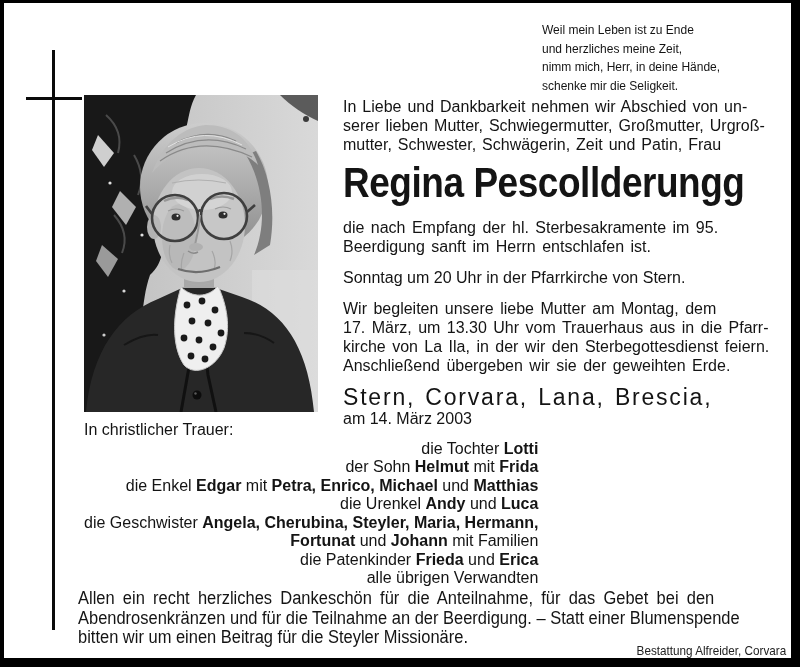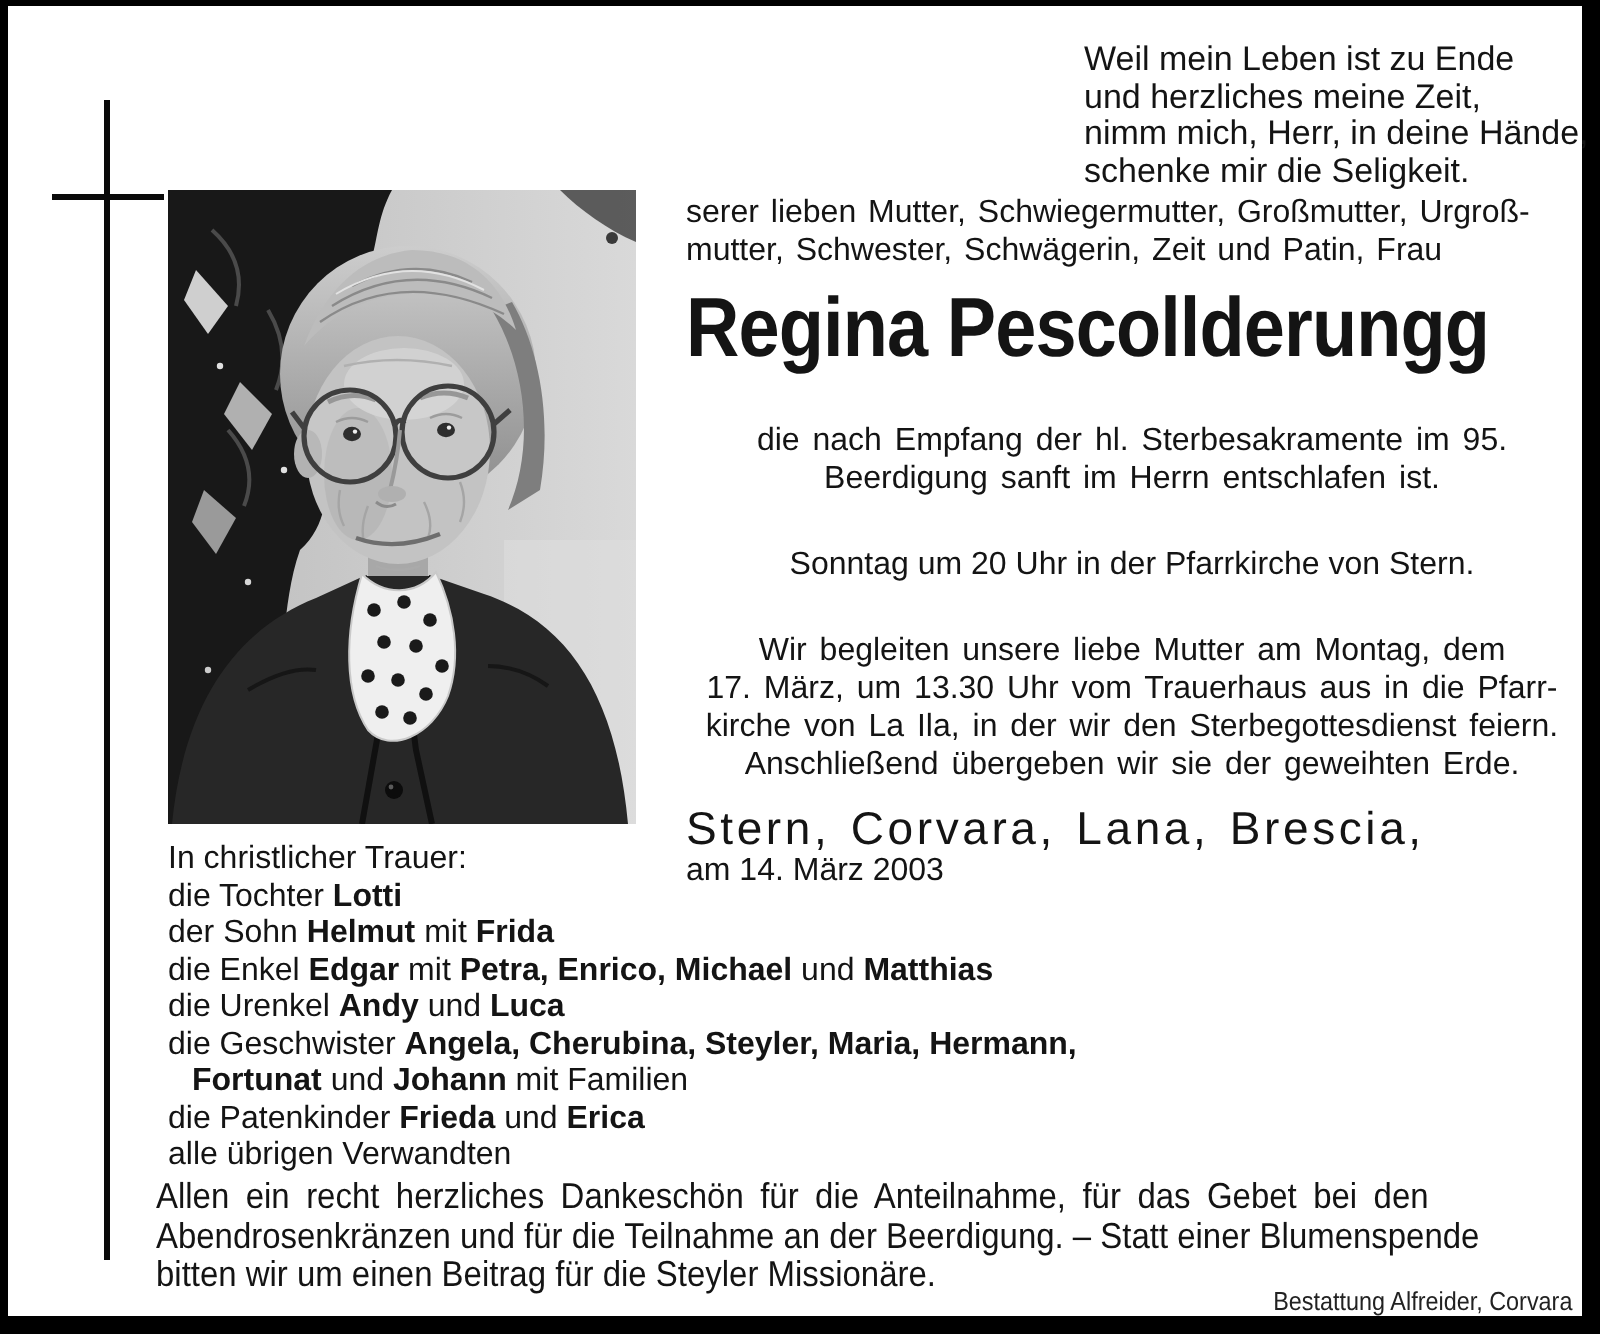--- a/index.html
+++ b/index.html
@@ -13,35 +13,35 @@
   .frame-right{left:791px;top:0;width:9px;height:667px;}
   .frame-bottom{left:0;top:658px;width:800px;height:9px;}
 
   
   .cross-v{position:absolute;left:52px;top:50px;width:3px;height:580px;background:#0a0a0a;}
   .cross-h{position:absolute;left:26px;top:97px;width:56px;height:3px;background:#0a0a0a;}
 
   .photo{position:absolute;left:84px;top:95px;width:234px;height:317px;margin:0;padding:0;}
   .photo svg{display:block;width:234px;height:317px;}
 
-  .epigraph{position:absolute;left:542px;top:21px;font-size:17px;line-height:18.5px;}
+  .epigraph{position:absolute;left:542px;top:21px;font-size:12px;line-height:18.5px;}
 
   .right-col{position:absolute;left:343px;top:97px;width:446px;}
   .right-col .line{line-height:19px;white-space:nowrap;}
   .intro{font-size:16px;word-spacing:1.5px;}
   .name{margin:6px 0 0 0;font-size:42px;font-weight:bold;letter-spacing:-0.5px;
         line-height:46px;white-space:nowrap;transform:scaleX(0.88);transform-origin:0 50%;}
-  .para{font-size:16px;margin-top:24px;text-align:center;}
+  .para{font-size:16px;margin-top:12px;}
   .para.justified{word-spacing:2px;}
   .places{margin-top:13px;font-size:23px;letter-spacing:1.8px;word-spacing:2px;line-height:19px;}
   .date{font-size:16px;line-height:19px;margin-top:2px;}
 
   .mourners{position:absolute;left:84px;top:421px;font-size:16px;}
   .mourners-header{line-height:18.5px;}
-  .mourner-line{line-height:18.5px;white-space:nowrap;}
+  .mourner-line{line-height:18.5px;white-space:nowrap;text-align:right;}
   .mourner-line.indent{padding-left:12px;}
   .mourner-line b{font-weight:bold;}
 
   .ack{position:absolute;left:78px;top:589px;width:774px;
        transform:scaleX(0.915);transform-origin:0 0;font-size:18px;}
   .ack .line{line-height:19.5px;white-space:nowrap;}
   .ack .line:first-child{word-spacing:4px;}
 
   .undertaker{position:absolute;right:14px;top:643px;font-size:13px;color:#222;
               transform:scaleX(0.9);transform-origin:100% 50%;white-space:nowrap;}
@@ -153,20 +153,21 @@
 
   <div class="epigraph">
       <div class="line">Weil mein Leben ist zu Ende</div>
       <div class="line">und herzliches meine Zeit,</div>
       <div class="line">nimm mich, Herr, in deine Hände,</div>
       <div class="line">schenke mir die Seligkeit.</div>
     </div>
 
   <div class="right-col">
     <div class="intro">
+        <div class="line">In Liebe und Dankbarkeit nehmen wir Abschied von un-</div>
         <div class="line">serer lieben Mutter, Schwiegermutter, Großmutter, Urgroß-</div>
         <div class="line">mutter, Schwester, Schwägerin, Zeit und Patin, Frau</div>
       </div>
     <h1 class="name">Regina Pescollderungg</h1>
     <div class="para justified">
         <div class="line">die nach Empfang der hl. Sterbesakramente im 95.</div>
         <div class="line">Beerdigung sanft im Herrn entschlafen ist.</div>
       </div>
     <div class="para">
         <div class="line">Sonntag um 20 Uhr in der Pfarrkirche von Stern.</div>

